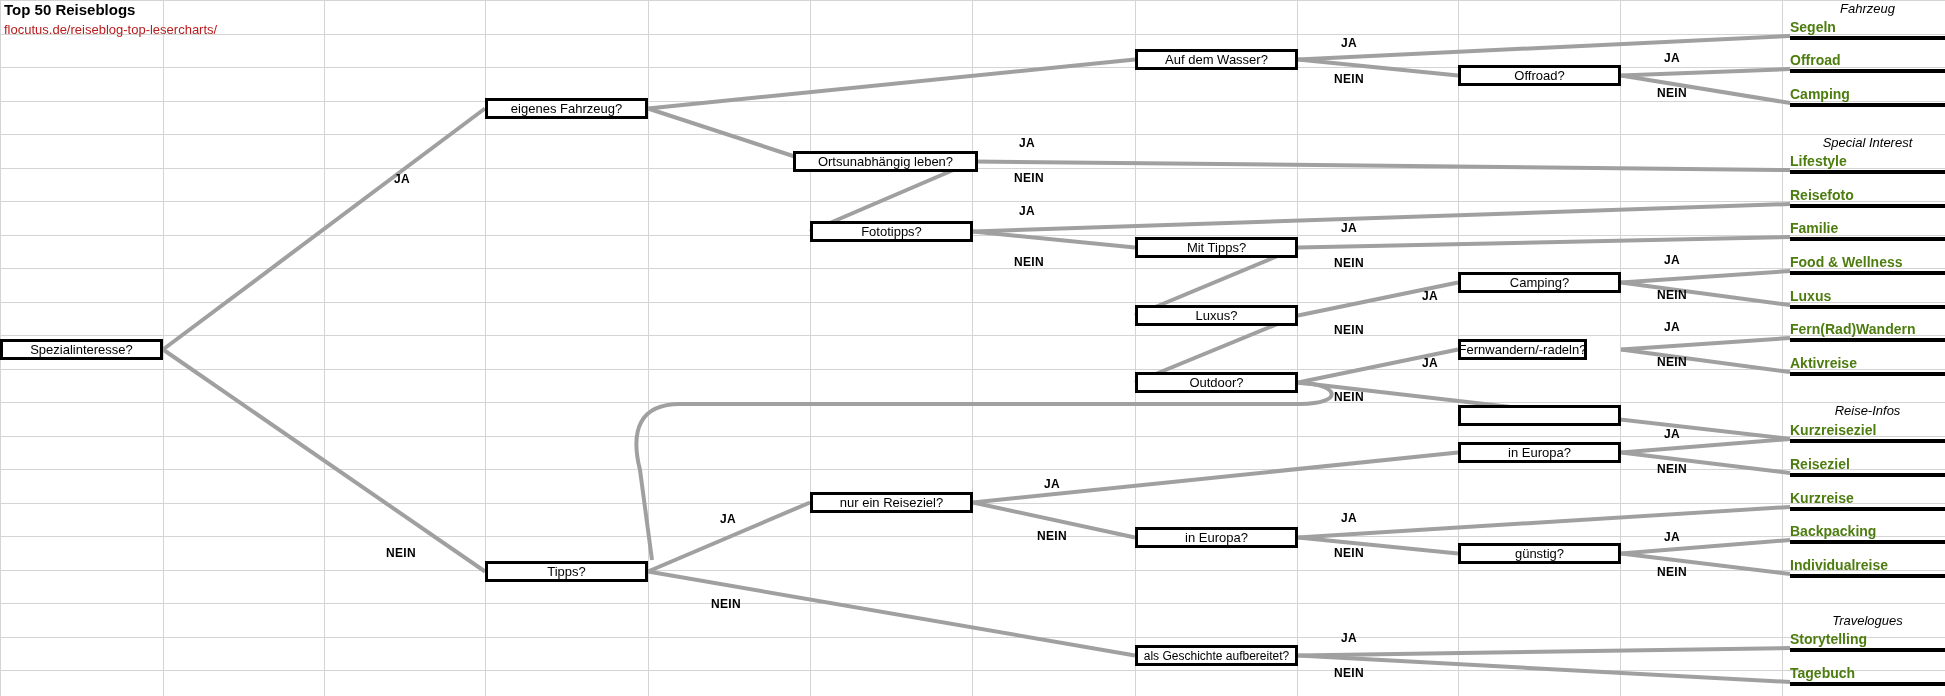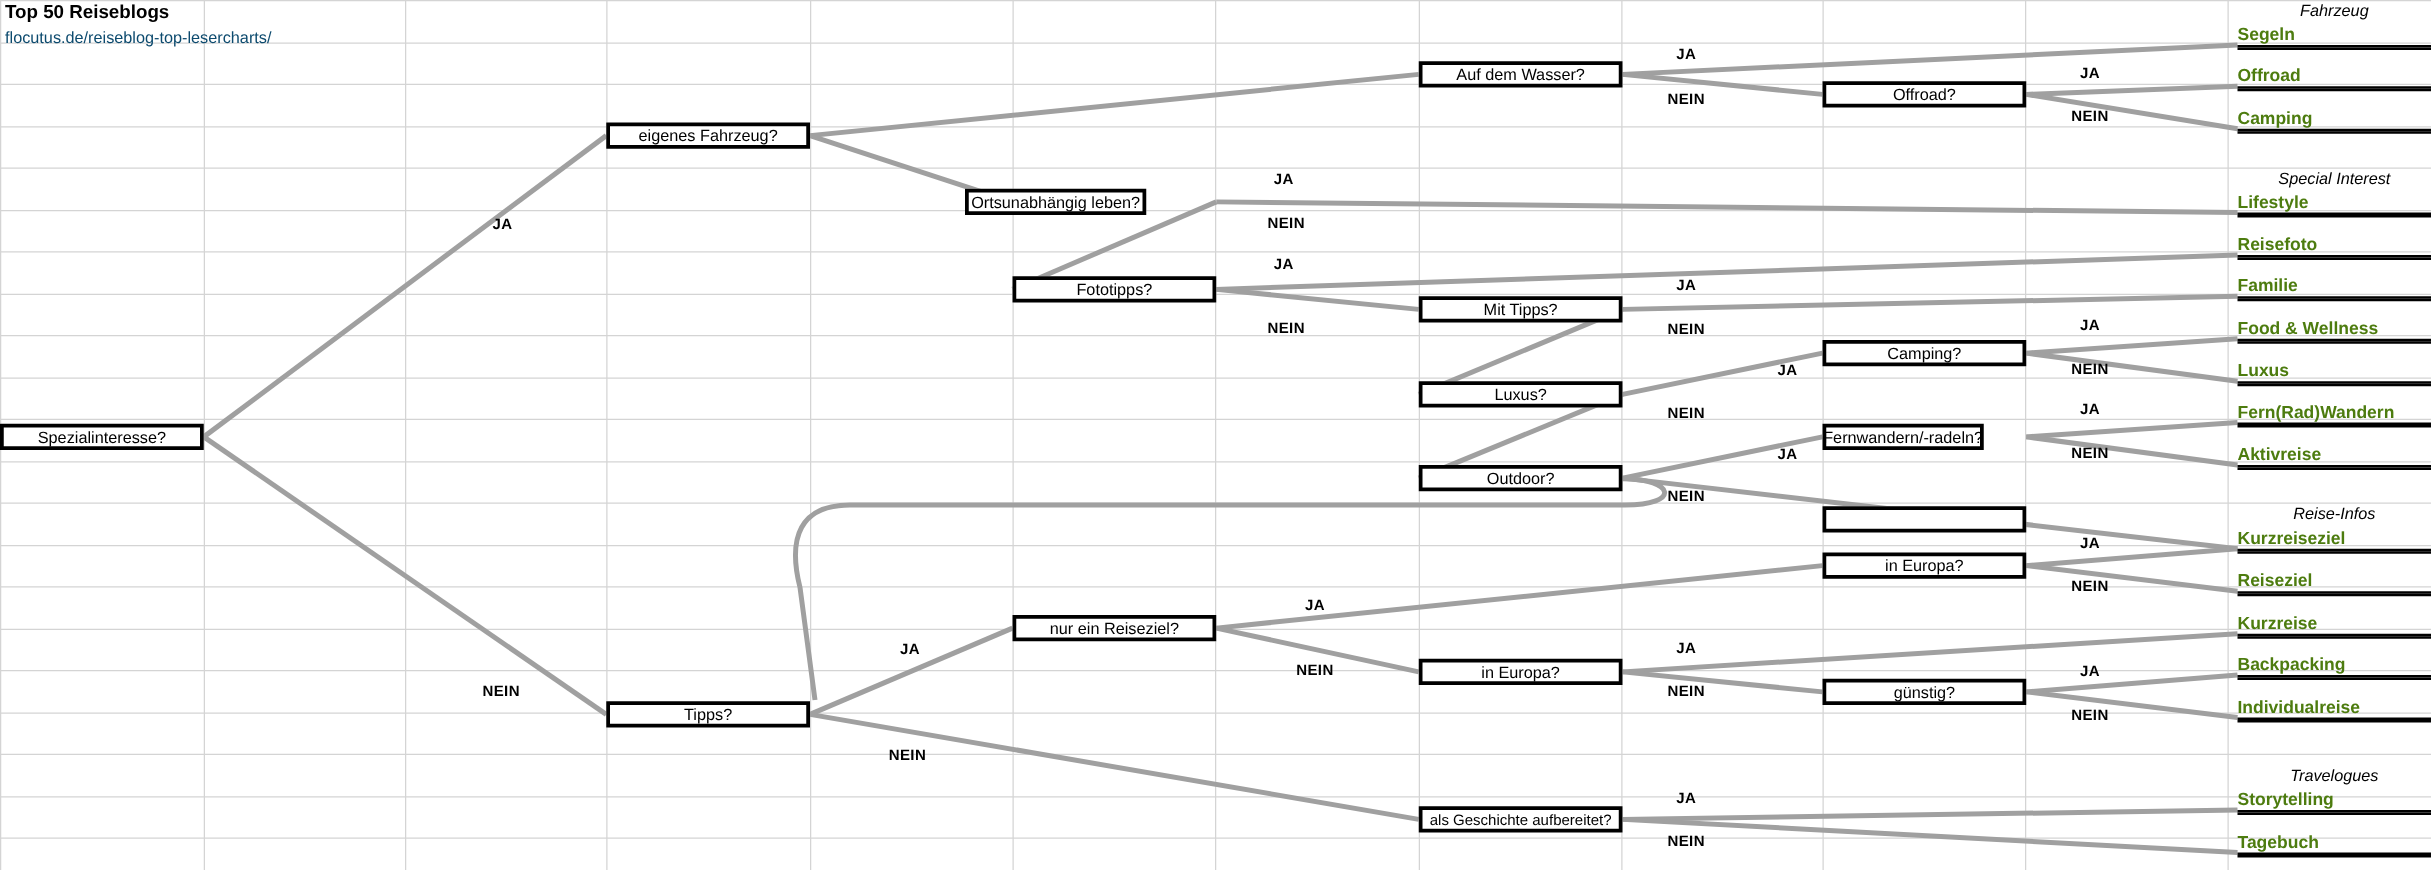--- a/index.html
+++ b/index.html
@@ -23,21 +23,21 @@
   .leaf .dbl{position:absolute;left:0;right:0;bottom:-4px;height:2px;background:#000;}
   .cat{
     position:absolute;text-align:center;font-style:italic;font-size:13px;
     color:#000;white-space:nowrap;line-height:14px;
   }
   .elabel{
     position:absolute;font-weight:bold;font-size:12px;color:#000;
     white-space:nowrap;line-height:12px;letter-spacing:0.3px;
   }
   .title{position:absolute;font-weight:bold;font-size:15px;color:#000;white-space:nowrap;}
-  .subtitle{position:absolute;font-size:13px;color:#0c4a6e;white-space:nowrap;}
+  .subtitle{position:absolute;font-size:13px;color:#b91c1c;white-space:nowrap;}
 </style>
 </head>
 <body>
 
 <div id="stage">
 
   <svg id="grid" viewBox="0 0 1945 696" preserveAspectRatio="none" aria-hidden="true">
       <line x1="0.5" y1="0" x2="0.5" y2="696" stroke="#d4d4d4" stroke-width="1"></line>
       <line x1="163.5" y1="0" x2="163.5" y2="696" stroke="#d4d4d4" stroke-width="1"></line>
       <line x1="324.5" y1="0" x2="324.5" y2="696" stroke="#d4d4d4" stroke-width="1"></line>
@@ -118,21 +118,21 @@
   <div id="nodes-layer">
       <div class="node" style="left: 0px; top: 339px; width: 163px; height: 21px;">
         <span>Spezialinteresse?</span>
       </div>
       <div class="node" style="left: 485px; top: 98px; width: 163px; height: 21px;">
         <span>eigenes Fahrzeug?</span>
       </div>
       <div class="node" style="left: 485px; top: 561px; width: 163px; height: 21px;">
         <span>Tipps?</span>
       </div>
-      <div class="node" style="left: 772px; top: 151px; width: 145px; height: 21px;">
+      <div class="node" style="left: 793px; top: 151px; width: 185px; height: 21px;">
         <span>Ortsunabhängig leben?</span>
       </div>
       <div class="node" style="left: 810px; top: 221px; width: 163px; height: 21px;">
         <span>Fototipps?</span>
       </div>
       <div class="node" style="left: 810px; top: 492px; width: 163px; height: 21px;">
         <span>nur ein Reiseziel?</span>
       </div>
       <div class="node" style="left: 1135px; top: 49px; width: 163px; height: 21px;">
         <span>Auf dem Wasser?</span>

